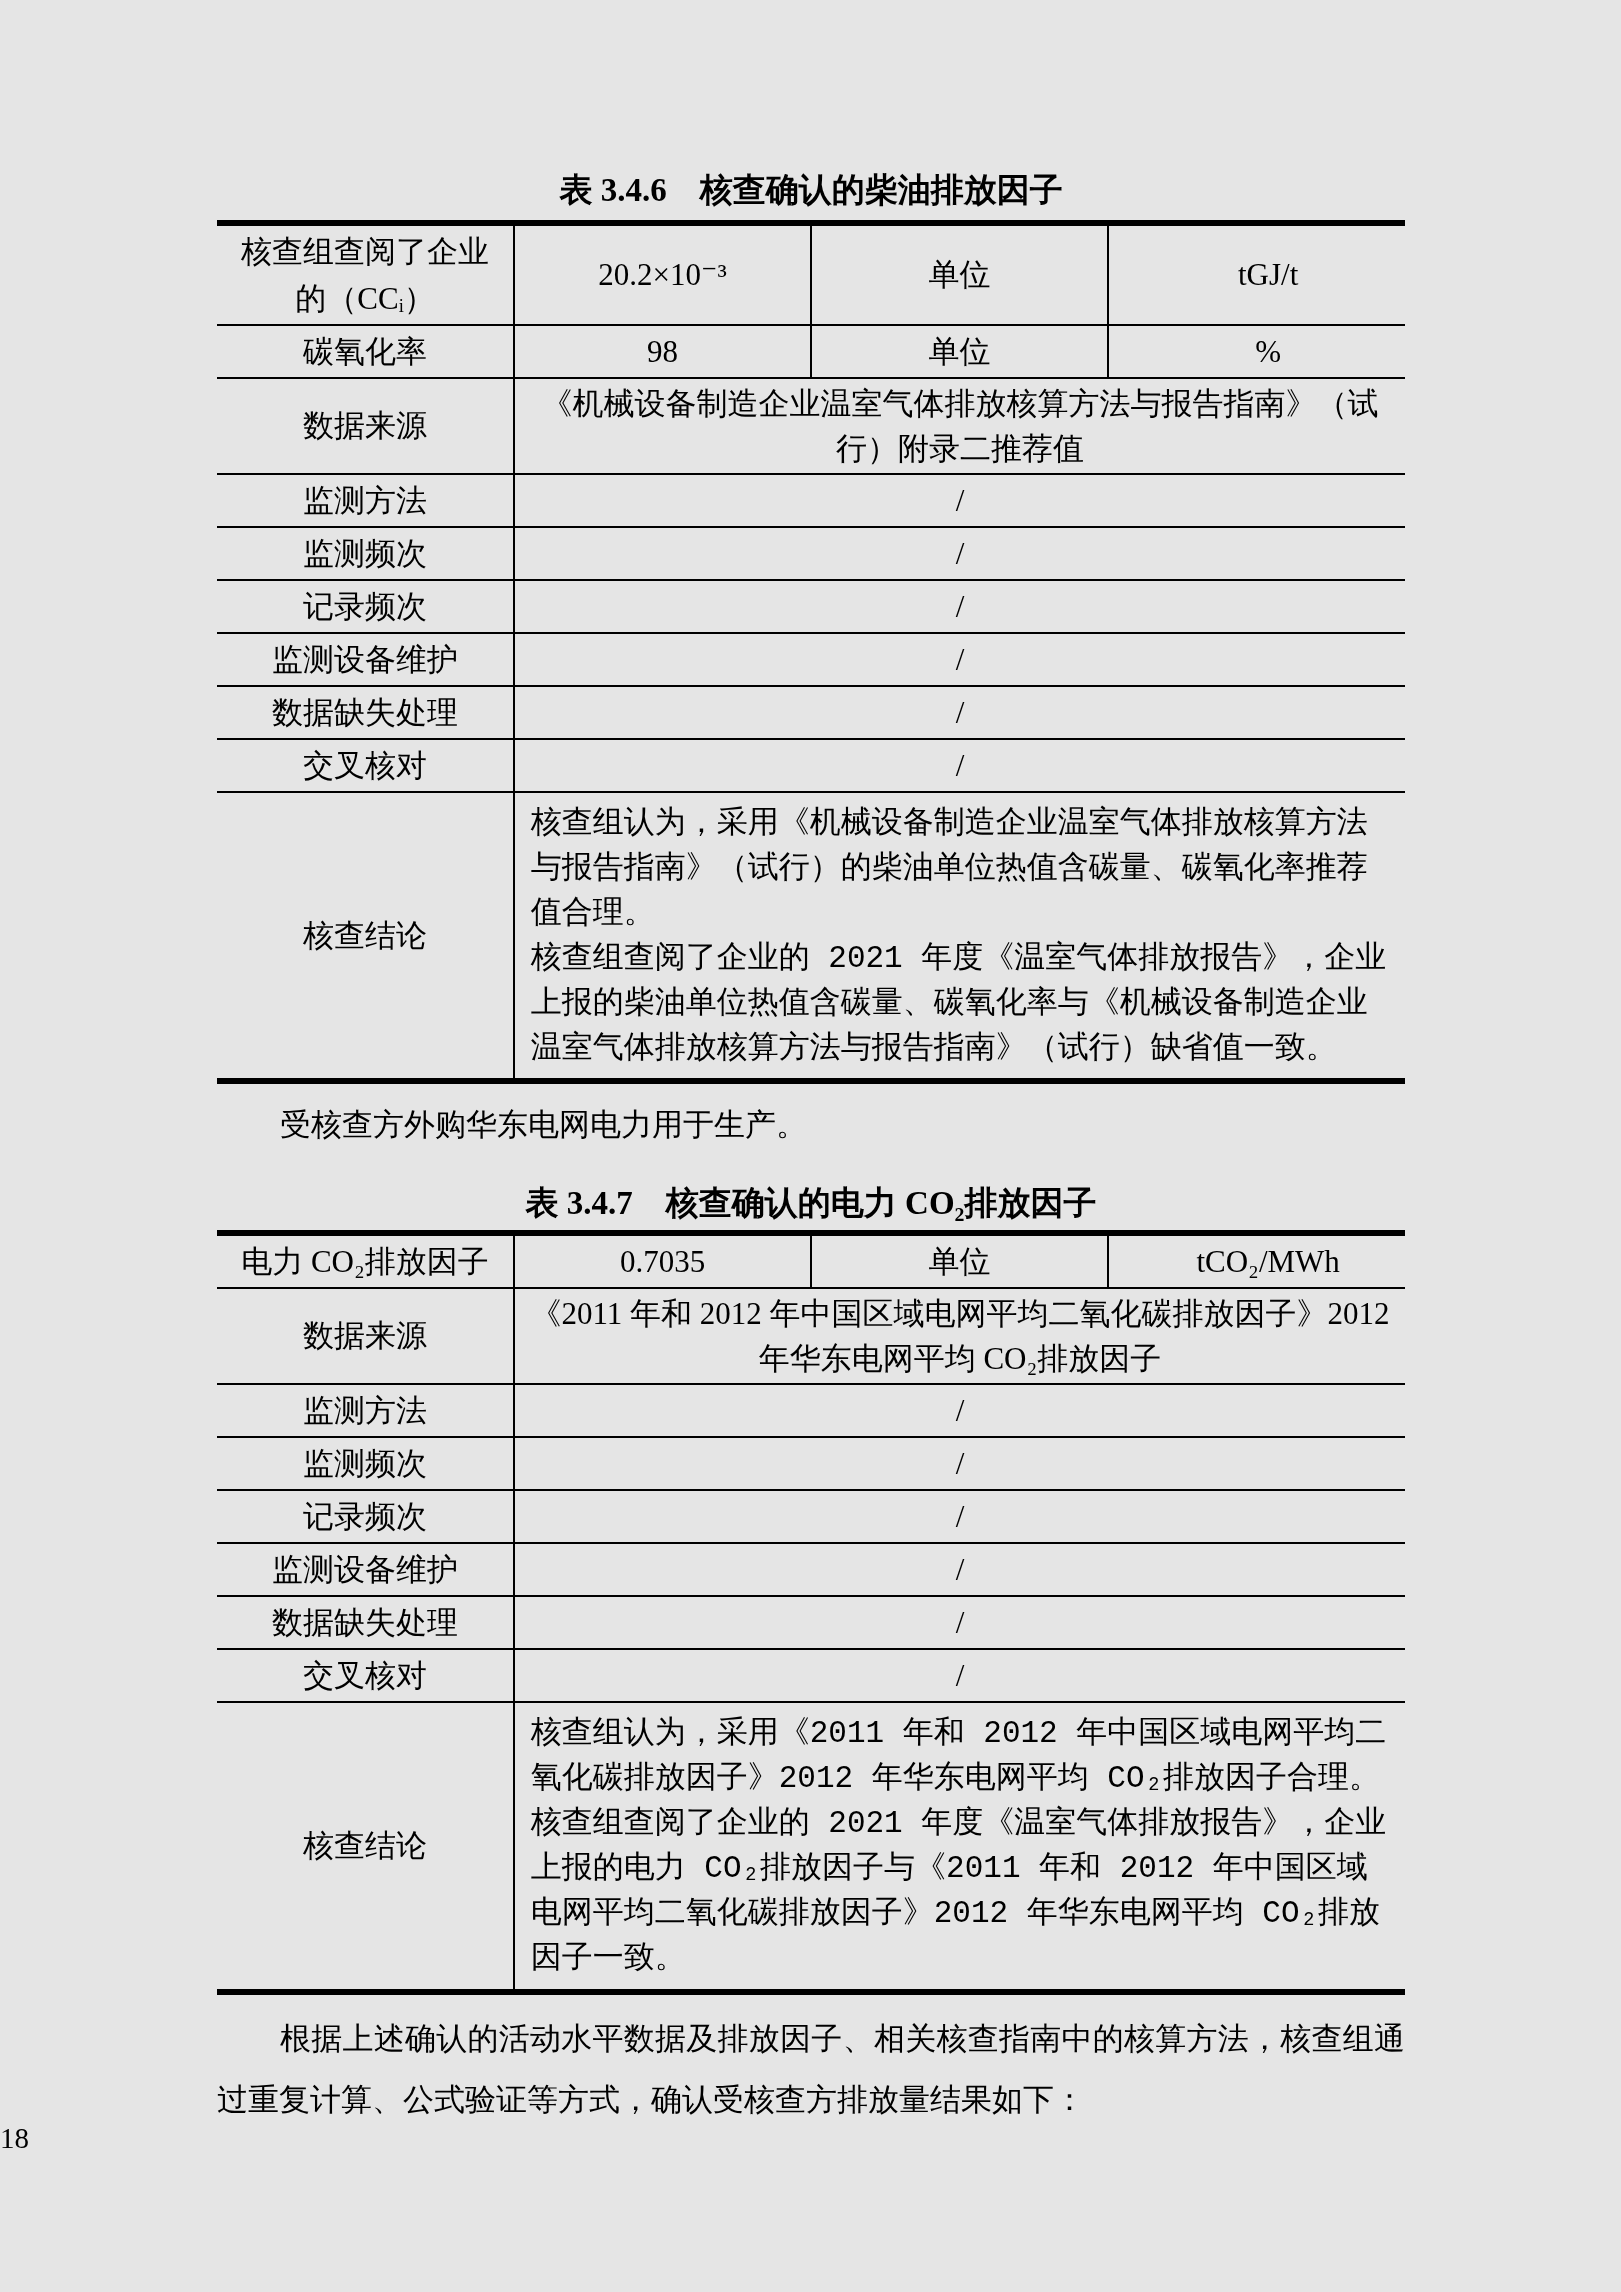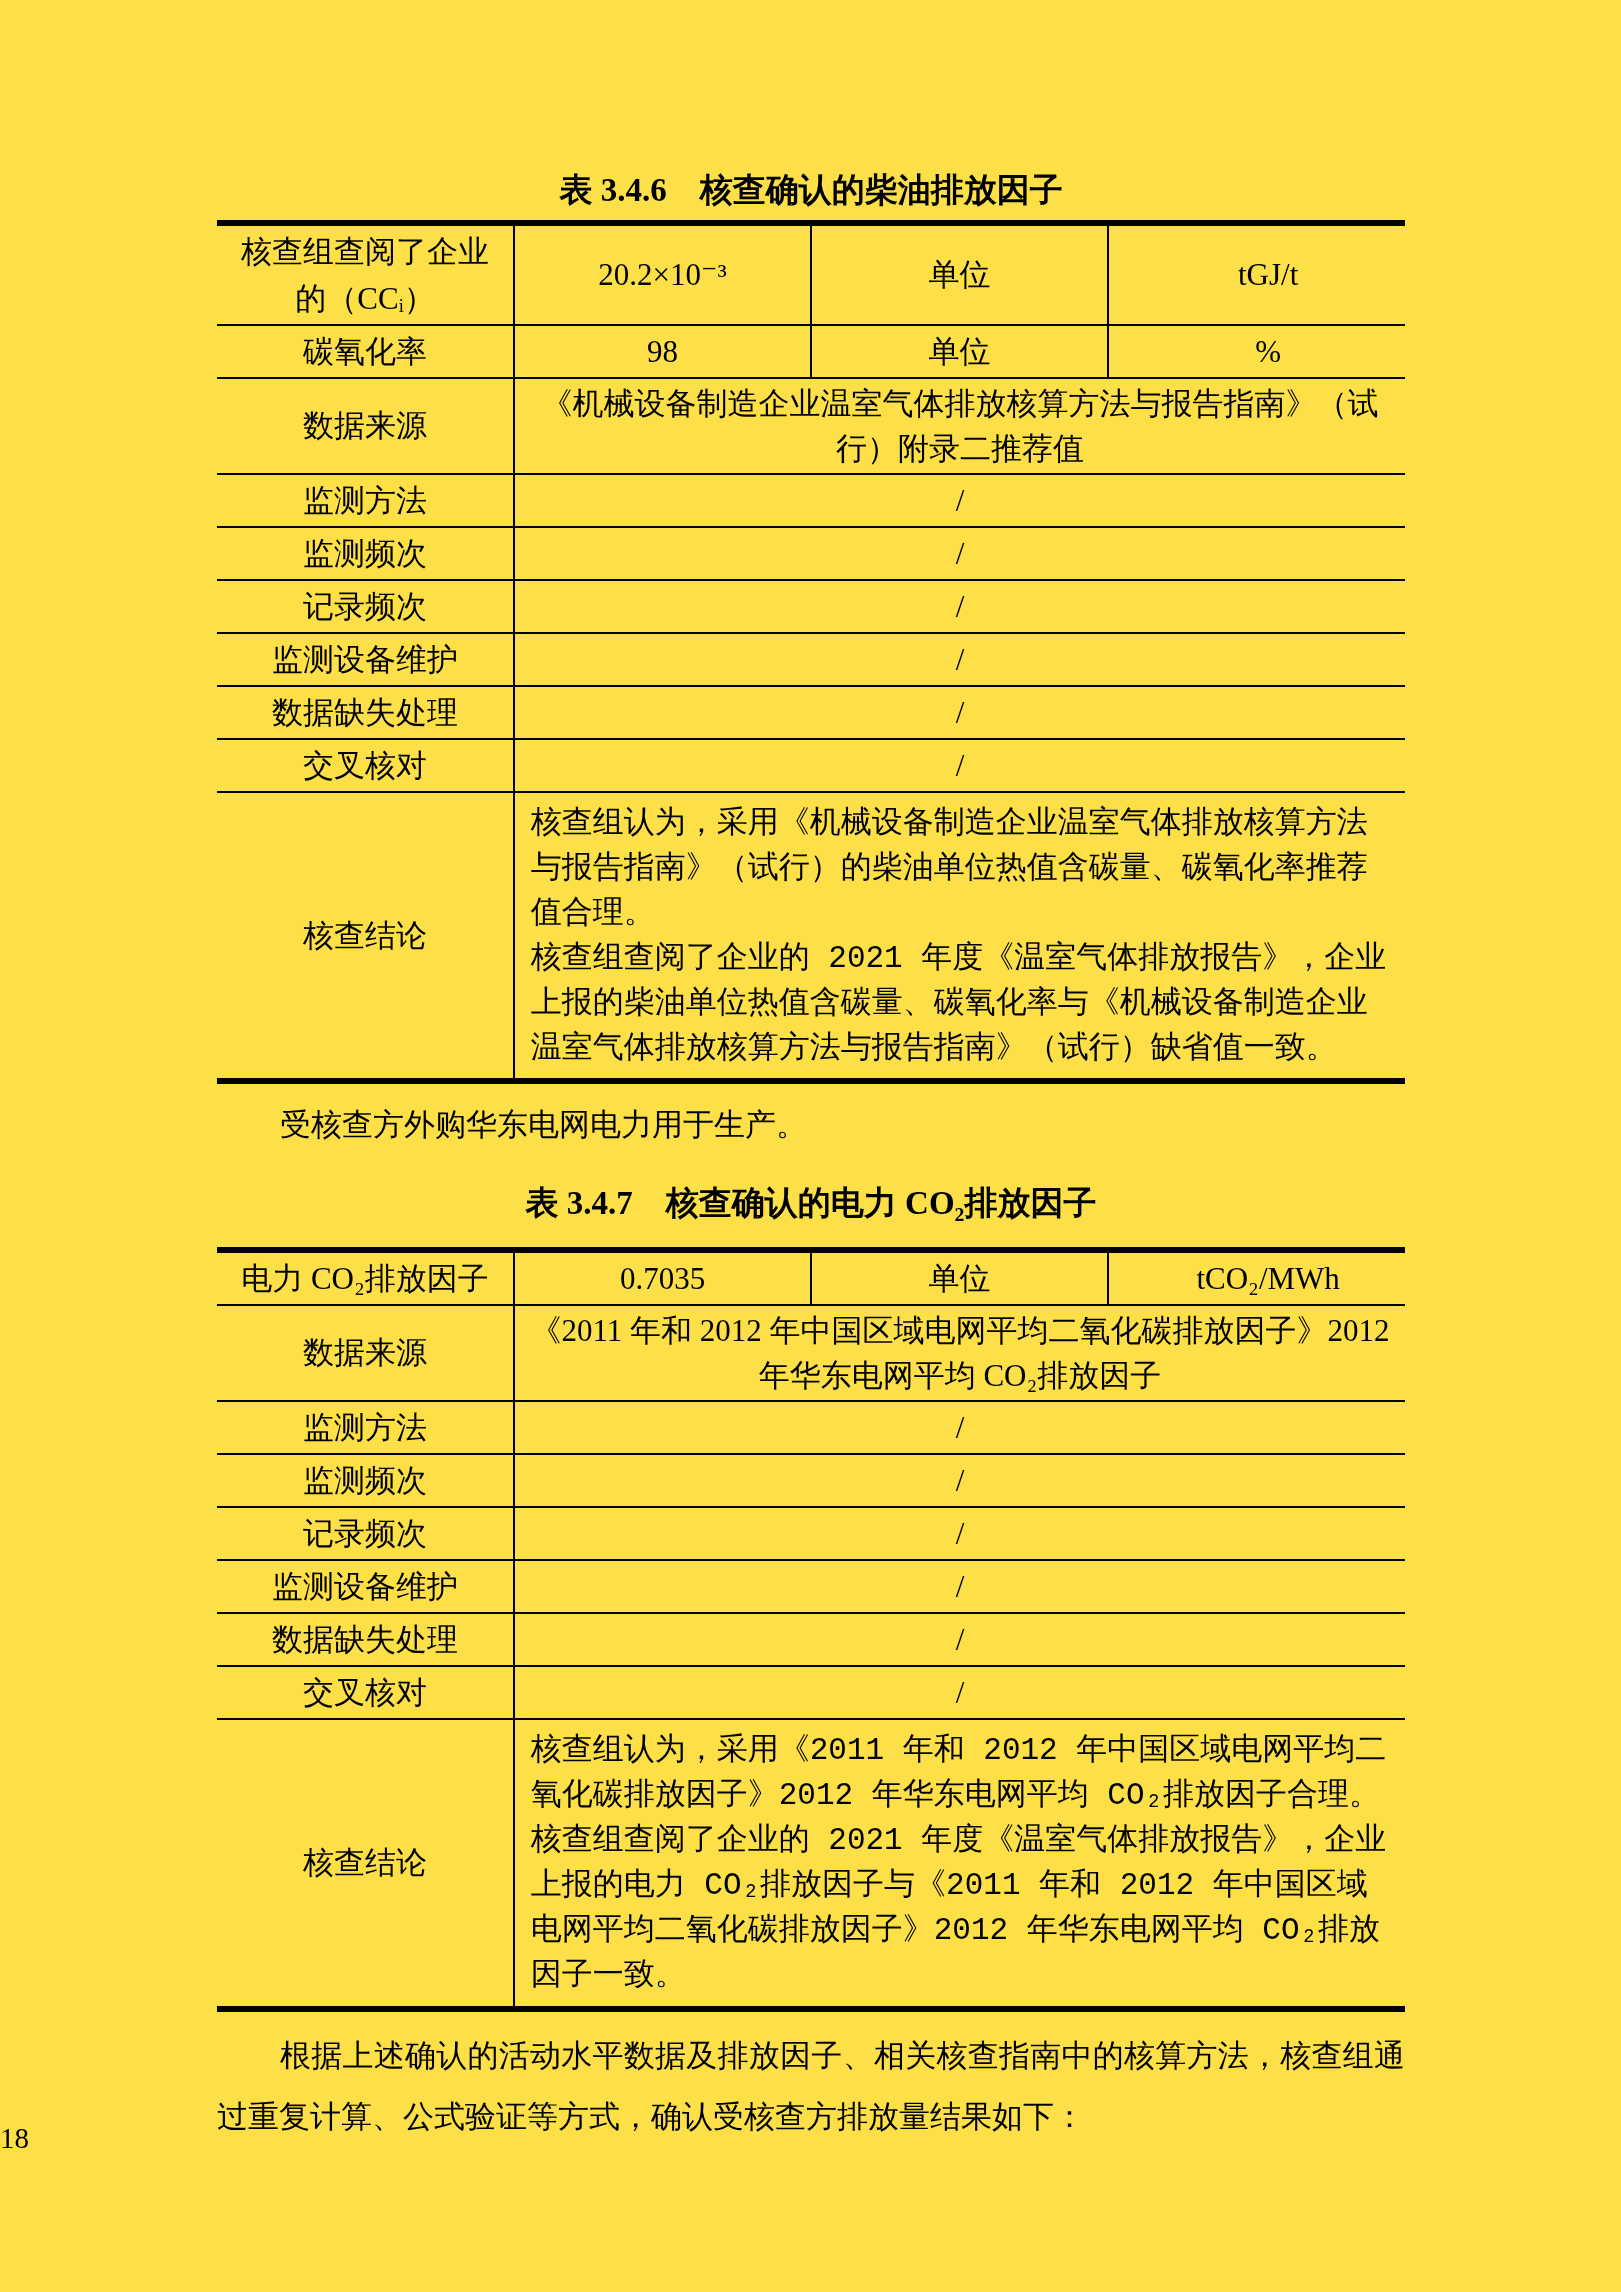--- a/index.html
+++ b/index.html
@@ -2,38 +2,38 @@
 <html><head>
 <meta charset="utf-8">
 <style>
   * { box-sizing: border-box; margin: 0; padding: 0; }
   html, body { background: #808080; }
   body { font-family: "Liberation Serif", "DejaVu Serif", serif; color: #000; }
   .page {
     position: relative;
     width: 1621px;
     height: 2293px;
-    background: #fde047;
+    background: #e5e5e5;
     margin: 0 auto;
     overflow: hidden;
   }
   .content {
     position: absolute;
     left: 217px;
     top: 0;
     width: 1188px;
   }
   .table-title {
     text-align: center;
     font-weight: bold;
     font-size: 33px;
     line-height: 43px;
   }
   .table-title.t1 { margin-top: 169px; margin-bottom: 7.8px; }
-  .table-title.t2 { margin-top: 35px;  margin-bottom: 22px; }
+  .table-title.t2 { margin-top: 35px;  margin-bottom: 5px; }
   table.factor-table {
     width: 100%;
     table-layout: fixed;
     border-collapse: collapse;
     border-top: 6.9px solid #000;
     border-bottom: 6.9px solid #000;
   }
   table.factor-table col { width: 25%; }
   table.factor-table td {
     font-size: 31px;

